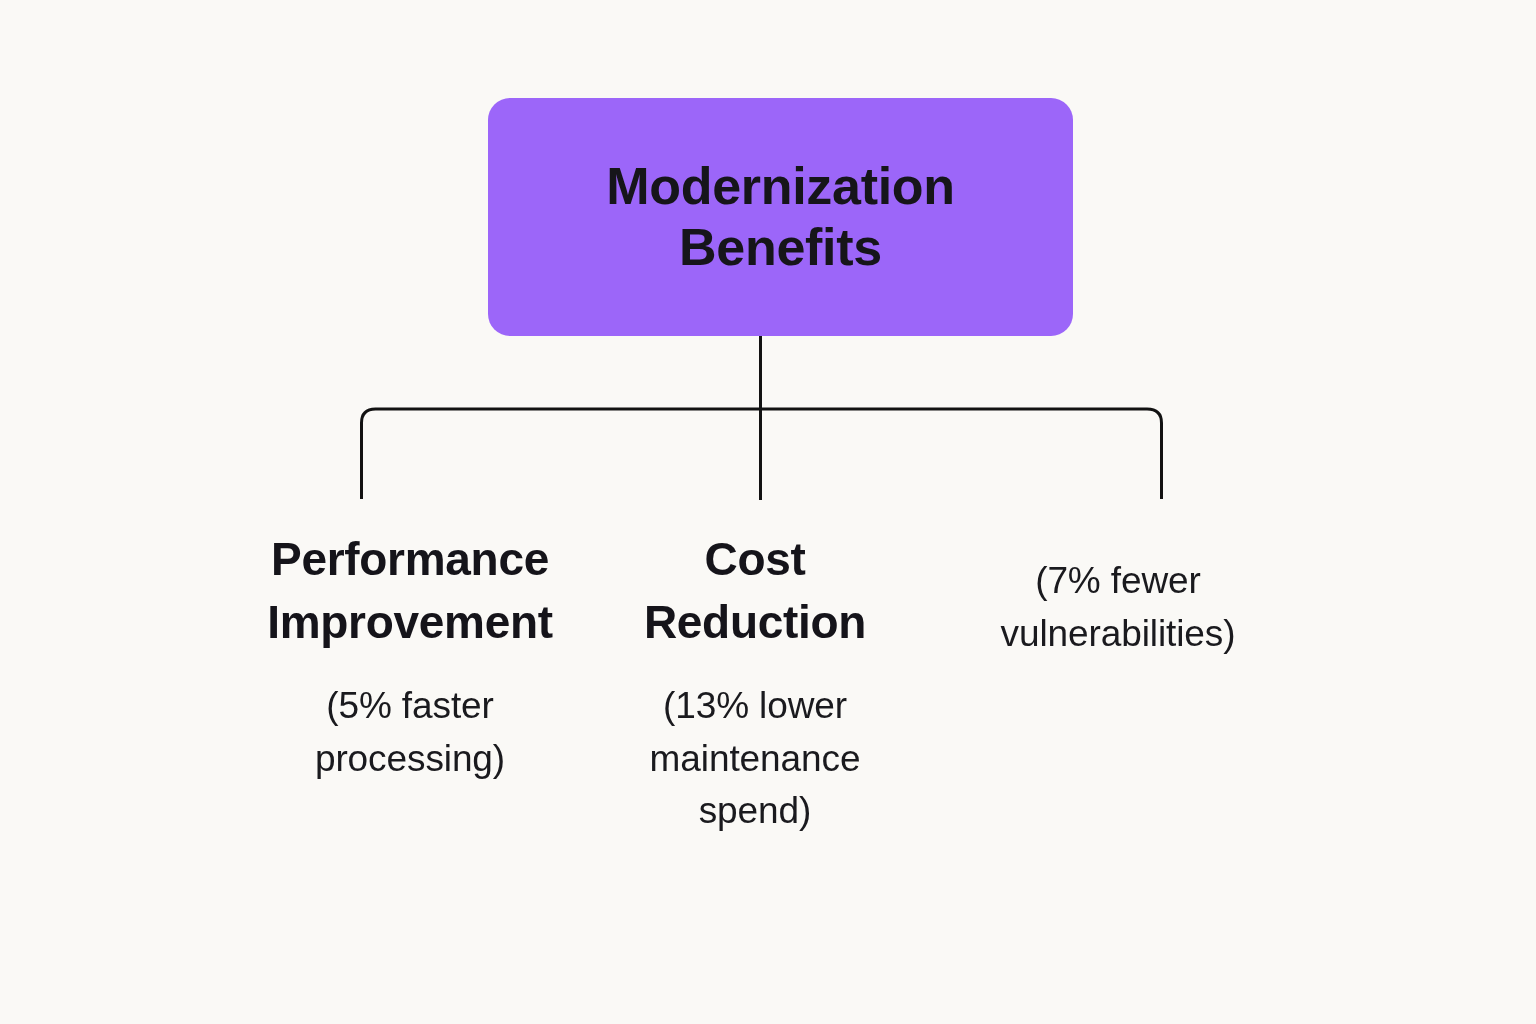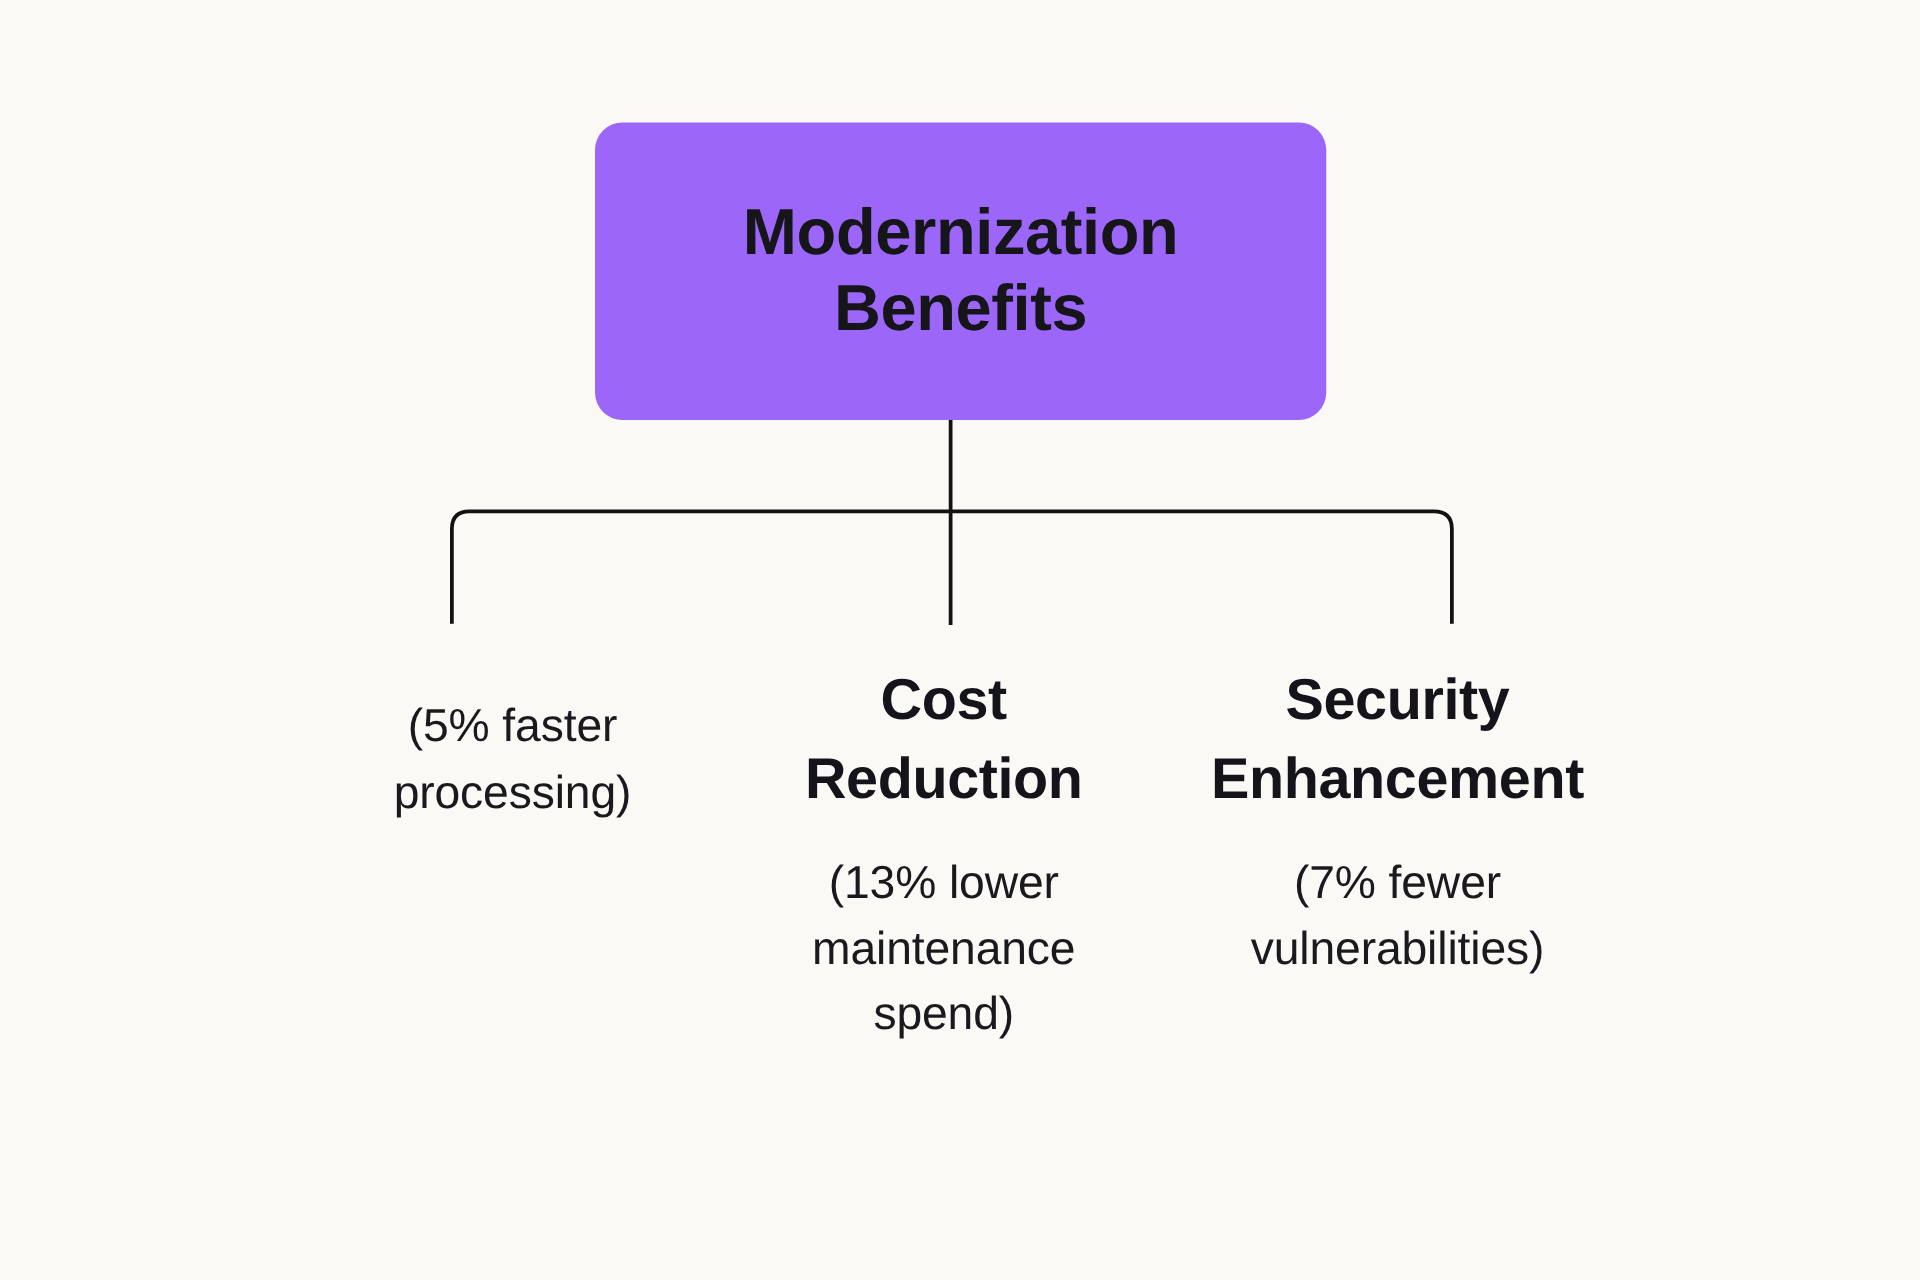--- a/index.html
+++ b/index.html
@@ -15,21 +15,21 @@
   #canvas {
     position: relative;
     width: 1536px;
     height: 1024px;
     background: #FAF9F6;
   }
 
   
   #root-node {
     position: absolute;
-    left: 476px;
+    left: 488px;
     top: 98px;
     width: 585px;
     height: 238px;
     background: #9C66F9;
     border-radius: 22px;
     display: flex;
     align-items: center;
     justify-content: center;
     box-sizing: border-box;
   }
@@ -108,33 +108,33 @@
     <path d="M 760.5 336 L 760.5 409" fill="none" stroke="#121212" stroke-width="3" stroke-linecap="butt"></path>
 
     <path d="M 361.5 499 L 361.5 423 Q 361.5 409 375.5 409 L 1147 409 Q 1161.5 409 1161.5 423 L 1161.5 499" fill="none" stroke="#121212" stroke-width="3" stroke-linejoin="round" stroke-linecap="butt"></path>
 
     <path d="M 760.5 409 L 760.5 500" fill="none" stroke="#121212" stroke-width="3" stroke-linecap="butt"></path>
   </svg>
 
   <div id="leaf-row">
 
     <div class="leaf-node" id="leaf-col-0">
+      <div class="leaf-title">Performance
+Improvement</div>
       <div class="leaf-detail">(5% faster
 processing)</div>
     </div>
 
     <div class="leaf-node" id="leaf-col-1">
       <div class="leaf-title">Cost
 Reduction</div>
       <div class="leaf-detail">(13% lower
 maintenance
 spend)</div>
     </div>
 
     <div class="leaf-node" id="leaf-col-2">
-      <div class="leaf-title">Security
-Enhancement</div>
       <div class="leaf-detail">(7% fewer
 vulnerabilities)</div>
     </div>
 
   </div>
 </div>
 
 </body></html>

